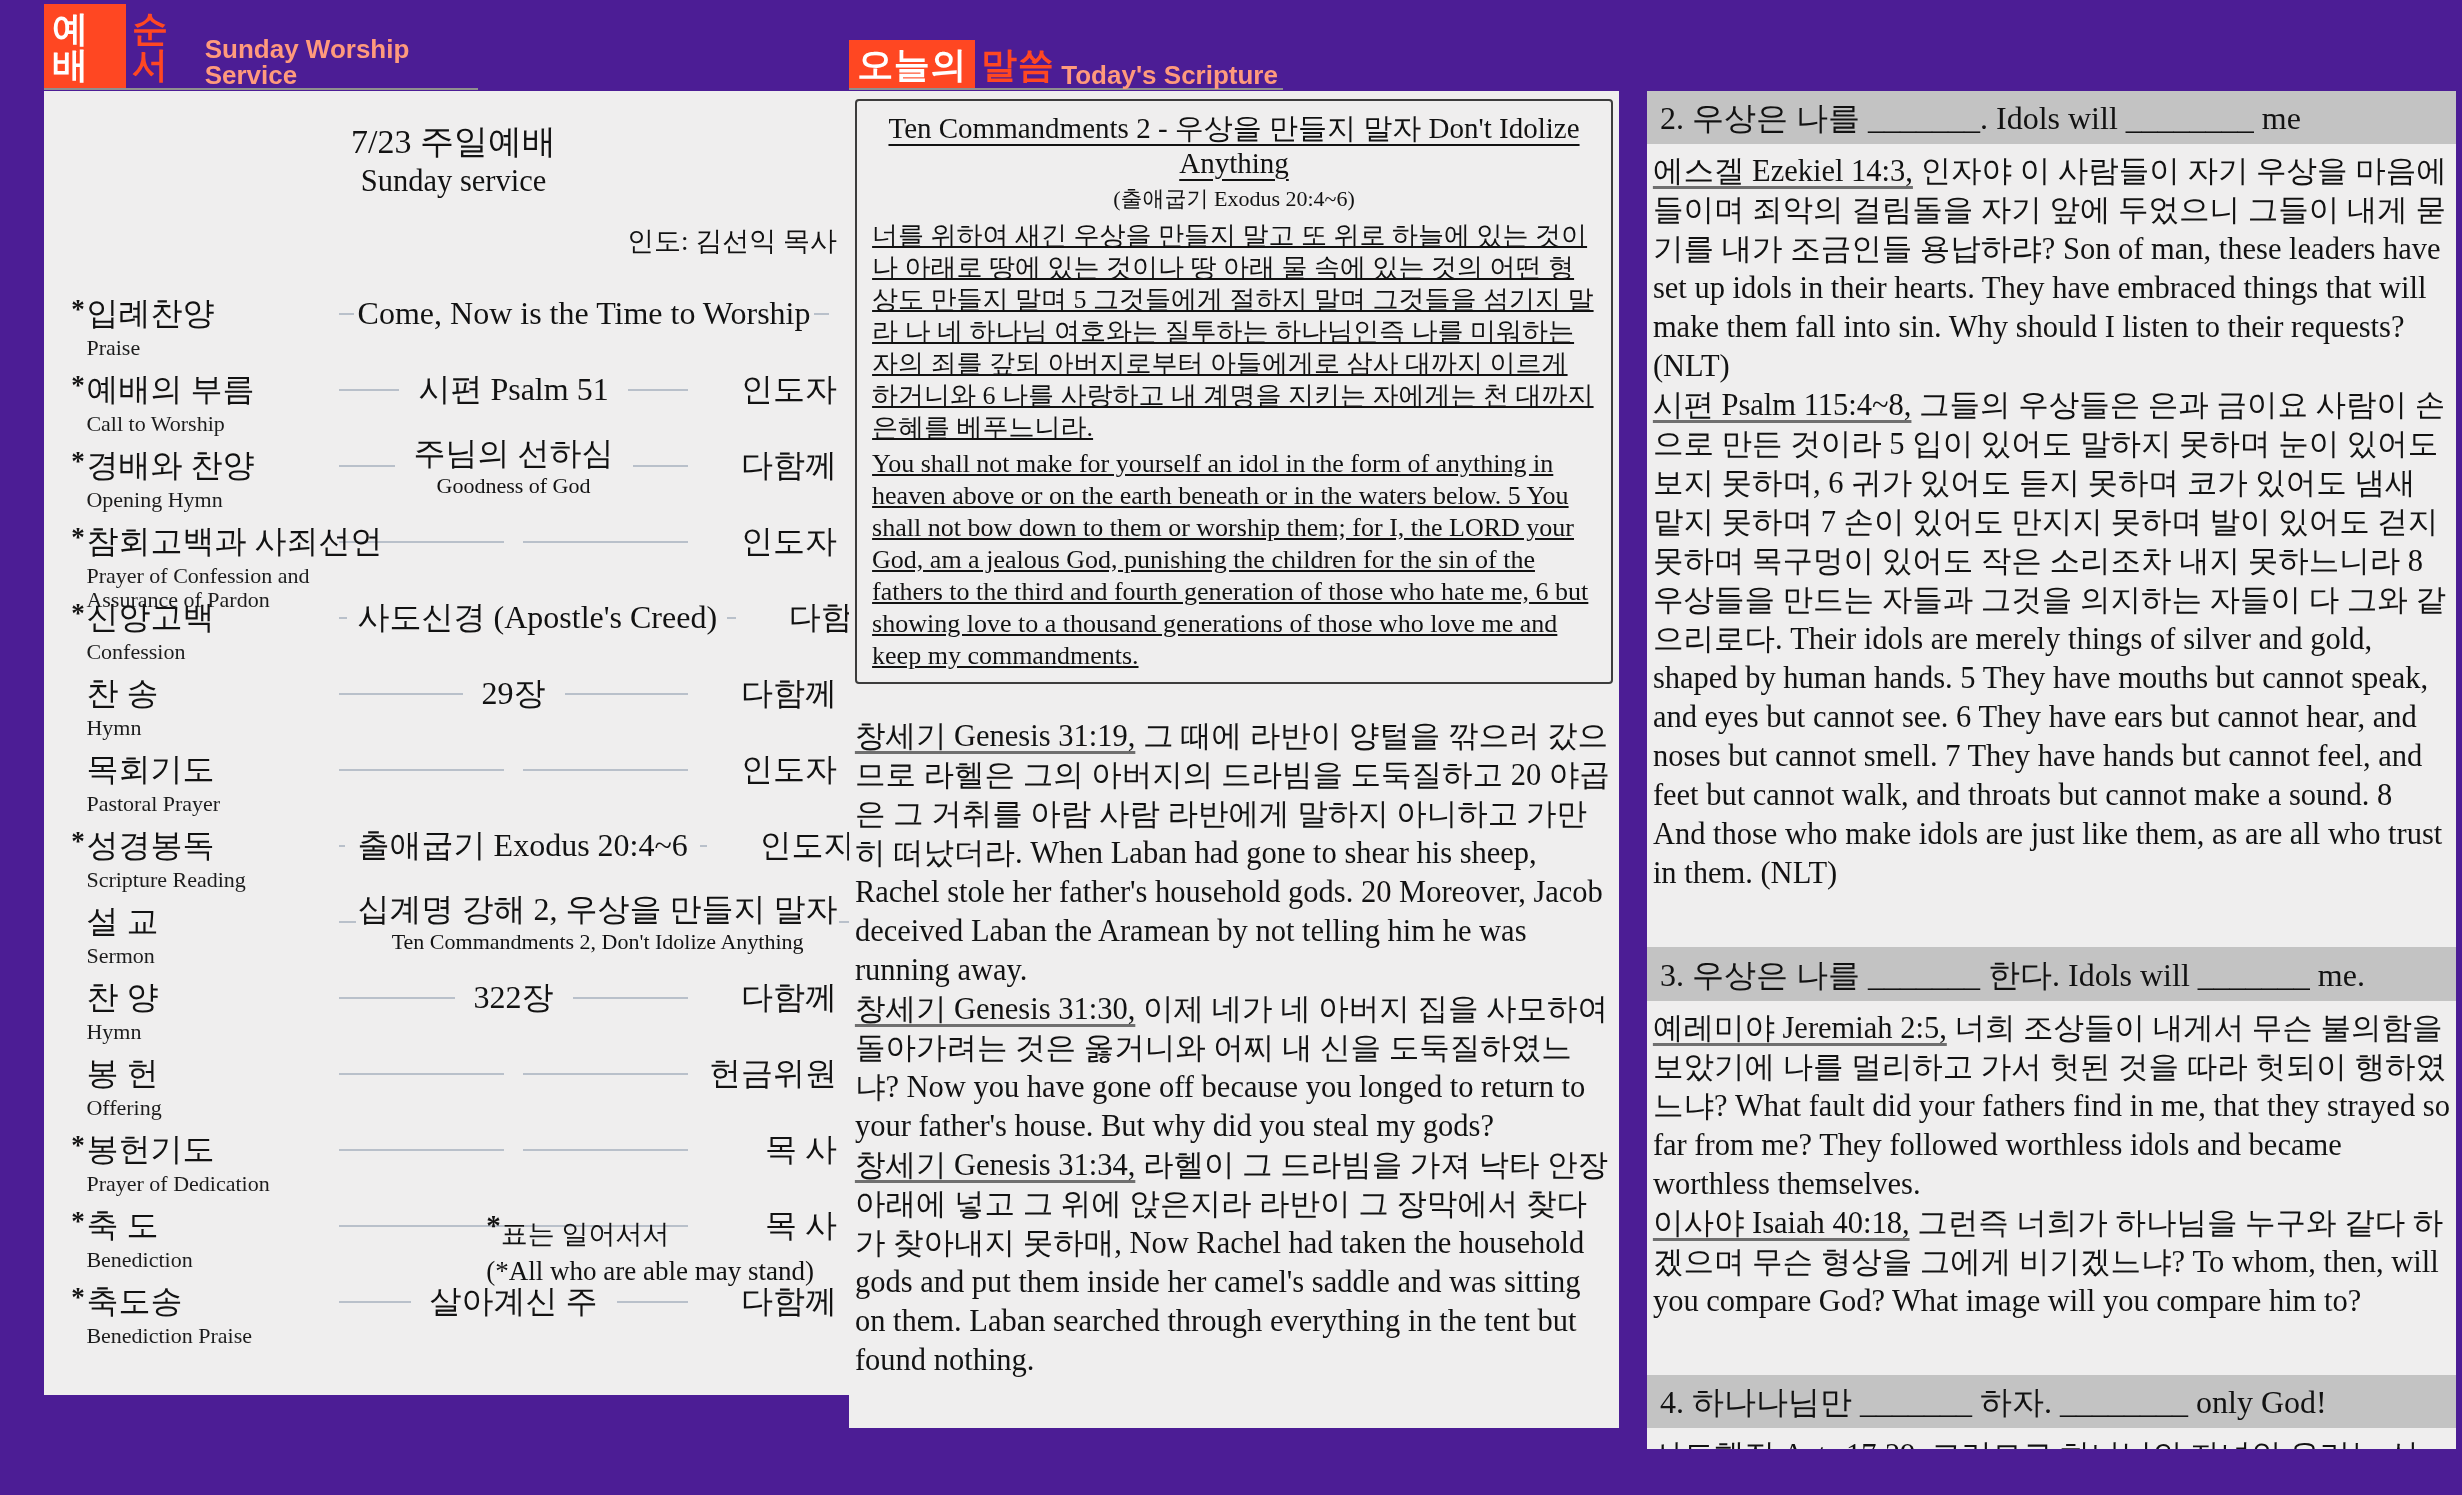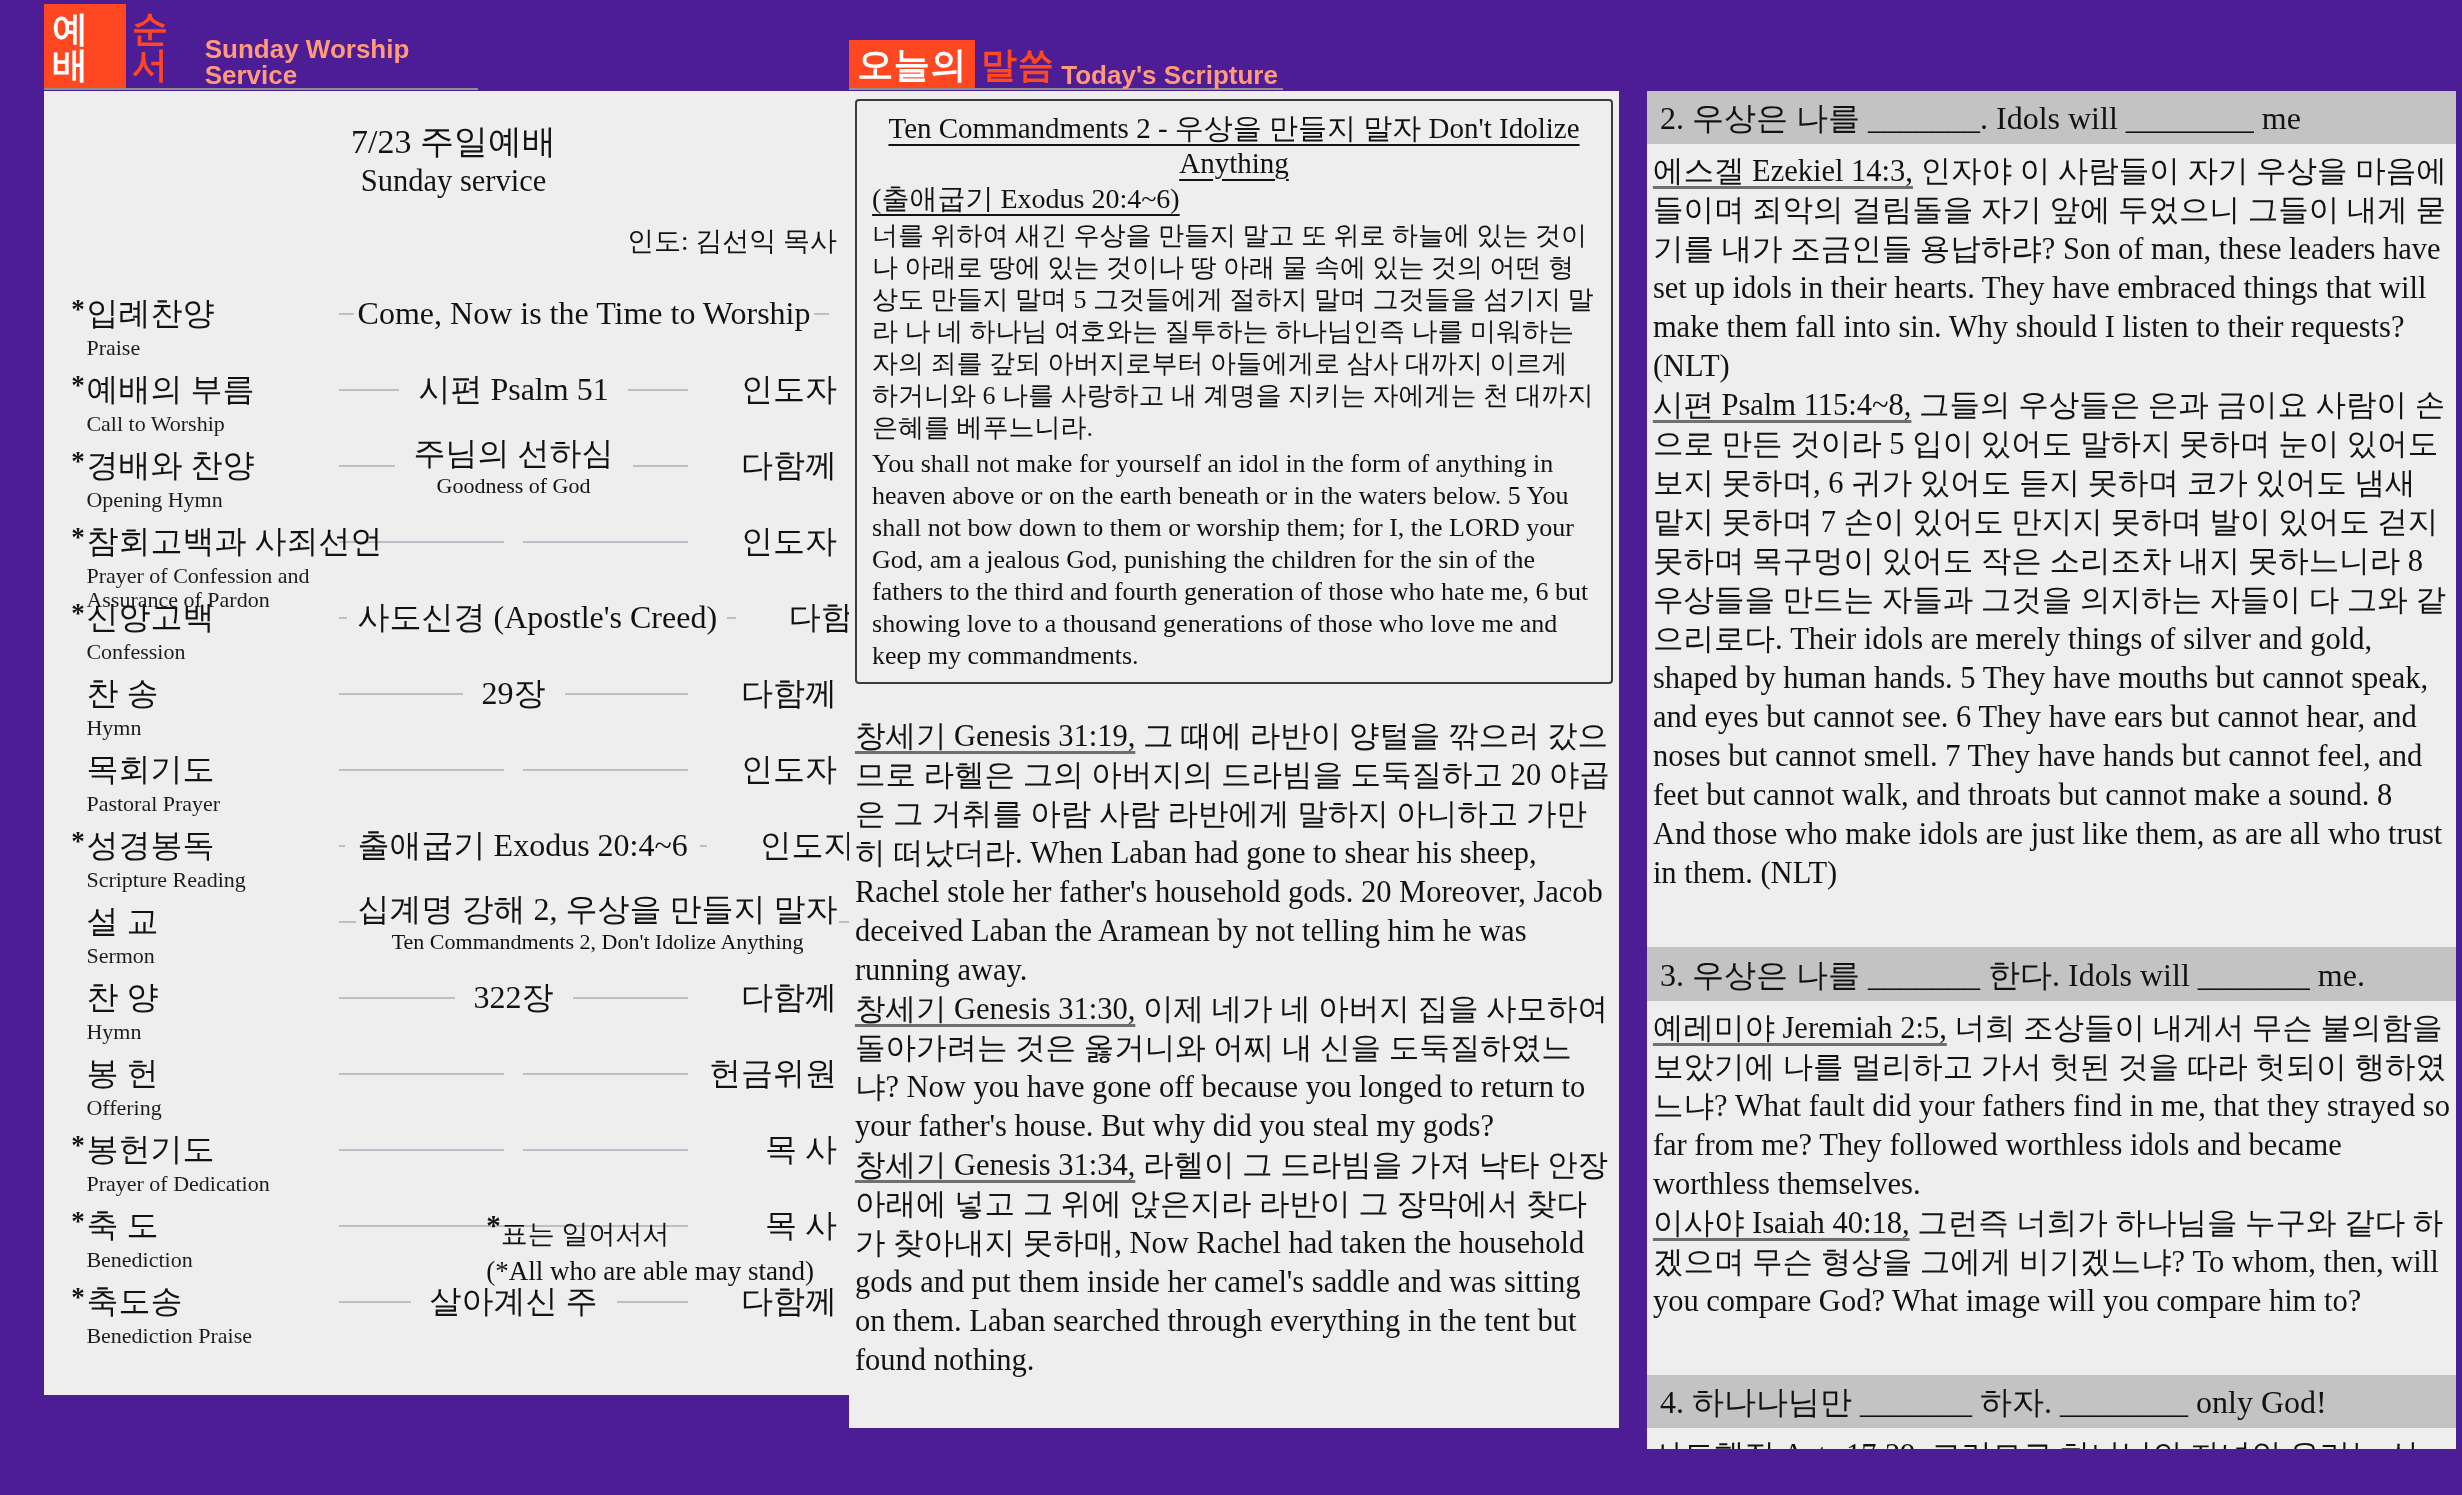--- a/index.html
+++ b/index.html
@@ -54,22 +54,22 @@
   .wval-sub{font-size:22px;line-height:1.1;margin-top:0px;}
   .wval-sub:empty{display:none;}
   .wperf{font-size:32px;line-height:41px;text-align:right;white-space:nowrap;}
 
   .footnote{position:absolute;right:76px;bottom:106px;text-align:left;font-size:27px;line-height:1.35;}
   .footnote .fn-star{font-weight:bold;font-size:29px;vertical-align:8.2px;}
 
   
   .sbox{border:2.3px solid #3c3c3c;border-radius:4px;padding:9.4px 15.2px 10.6px 15.2px;background:var(--panel);}
   .sbox-title{text-align:center;font-size:29px;line-height:35px;text-decoration:underline;text-underline-offset:5.9px;}
-  .sbox-sub{font-size:28px;line-height:36px;text-decoration:underline;text-underline-offset:5.9px;}
-  .sbox-body{font-size:26px;line-height:32px;margin-top:3.5px;text-align:left;}
+  .sbox-sub{text-align:center;font-size:22px;line-height:36px;text-underline-offset:5.9px;}
+  .sbox-body{font-size:26px;line-height:32px;margin-top:3.5px;text-align:left;text-decoration:underline;}
 
   .verse{font-size:30.5px;line-height:39px;margin:0 0 0 0;}
   .verse .ref{text-decoration:underline;text-underline-offset:5.3px;text-decoration-color:#6f6f6f;}
   .panel-mid .verse-block{margin-top:33px;}
 
   .secbar{background:var(--bar);font-size:32px;line-height:1.15;padding:9.4px 13px 7px 13px;}
   .panel-right .secbar{margin:0 -4.7px 8.2px -4.7px;}
   .panel-right .secbar.later{margin-top:54px;}
   .sec-verses{padding:0 1.2px;}
 </style>

